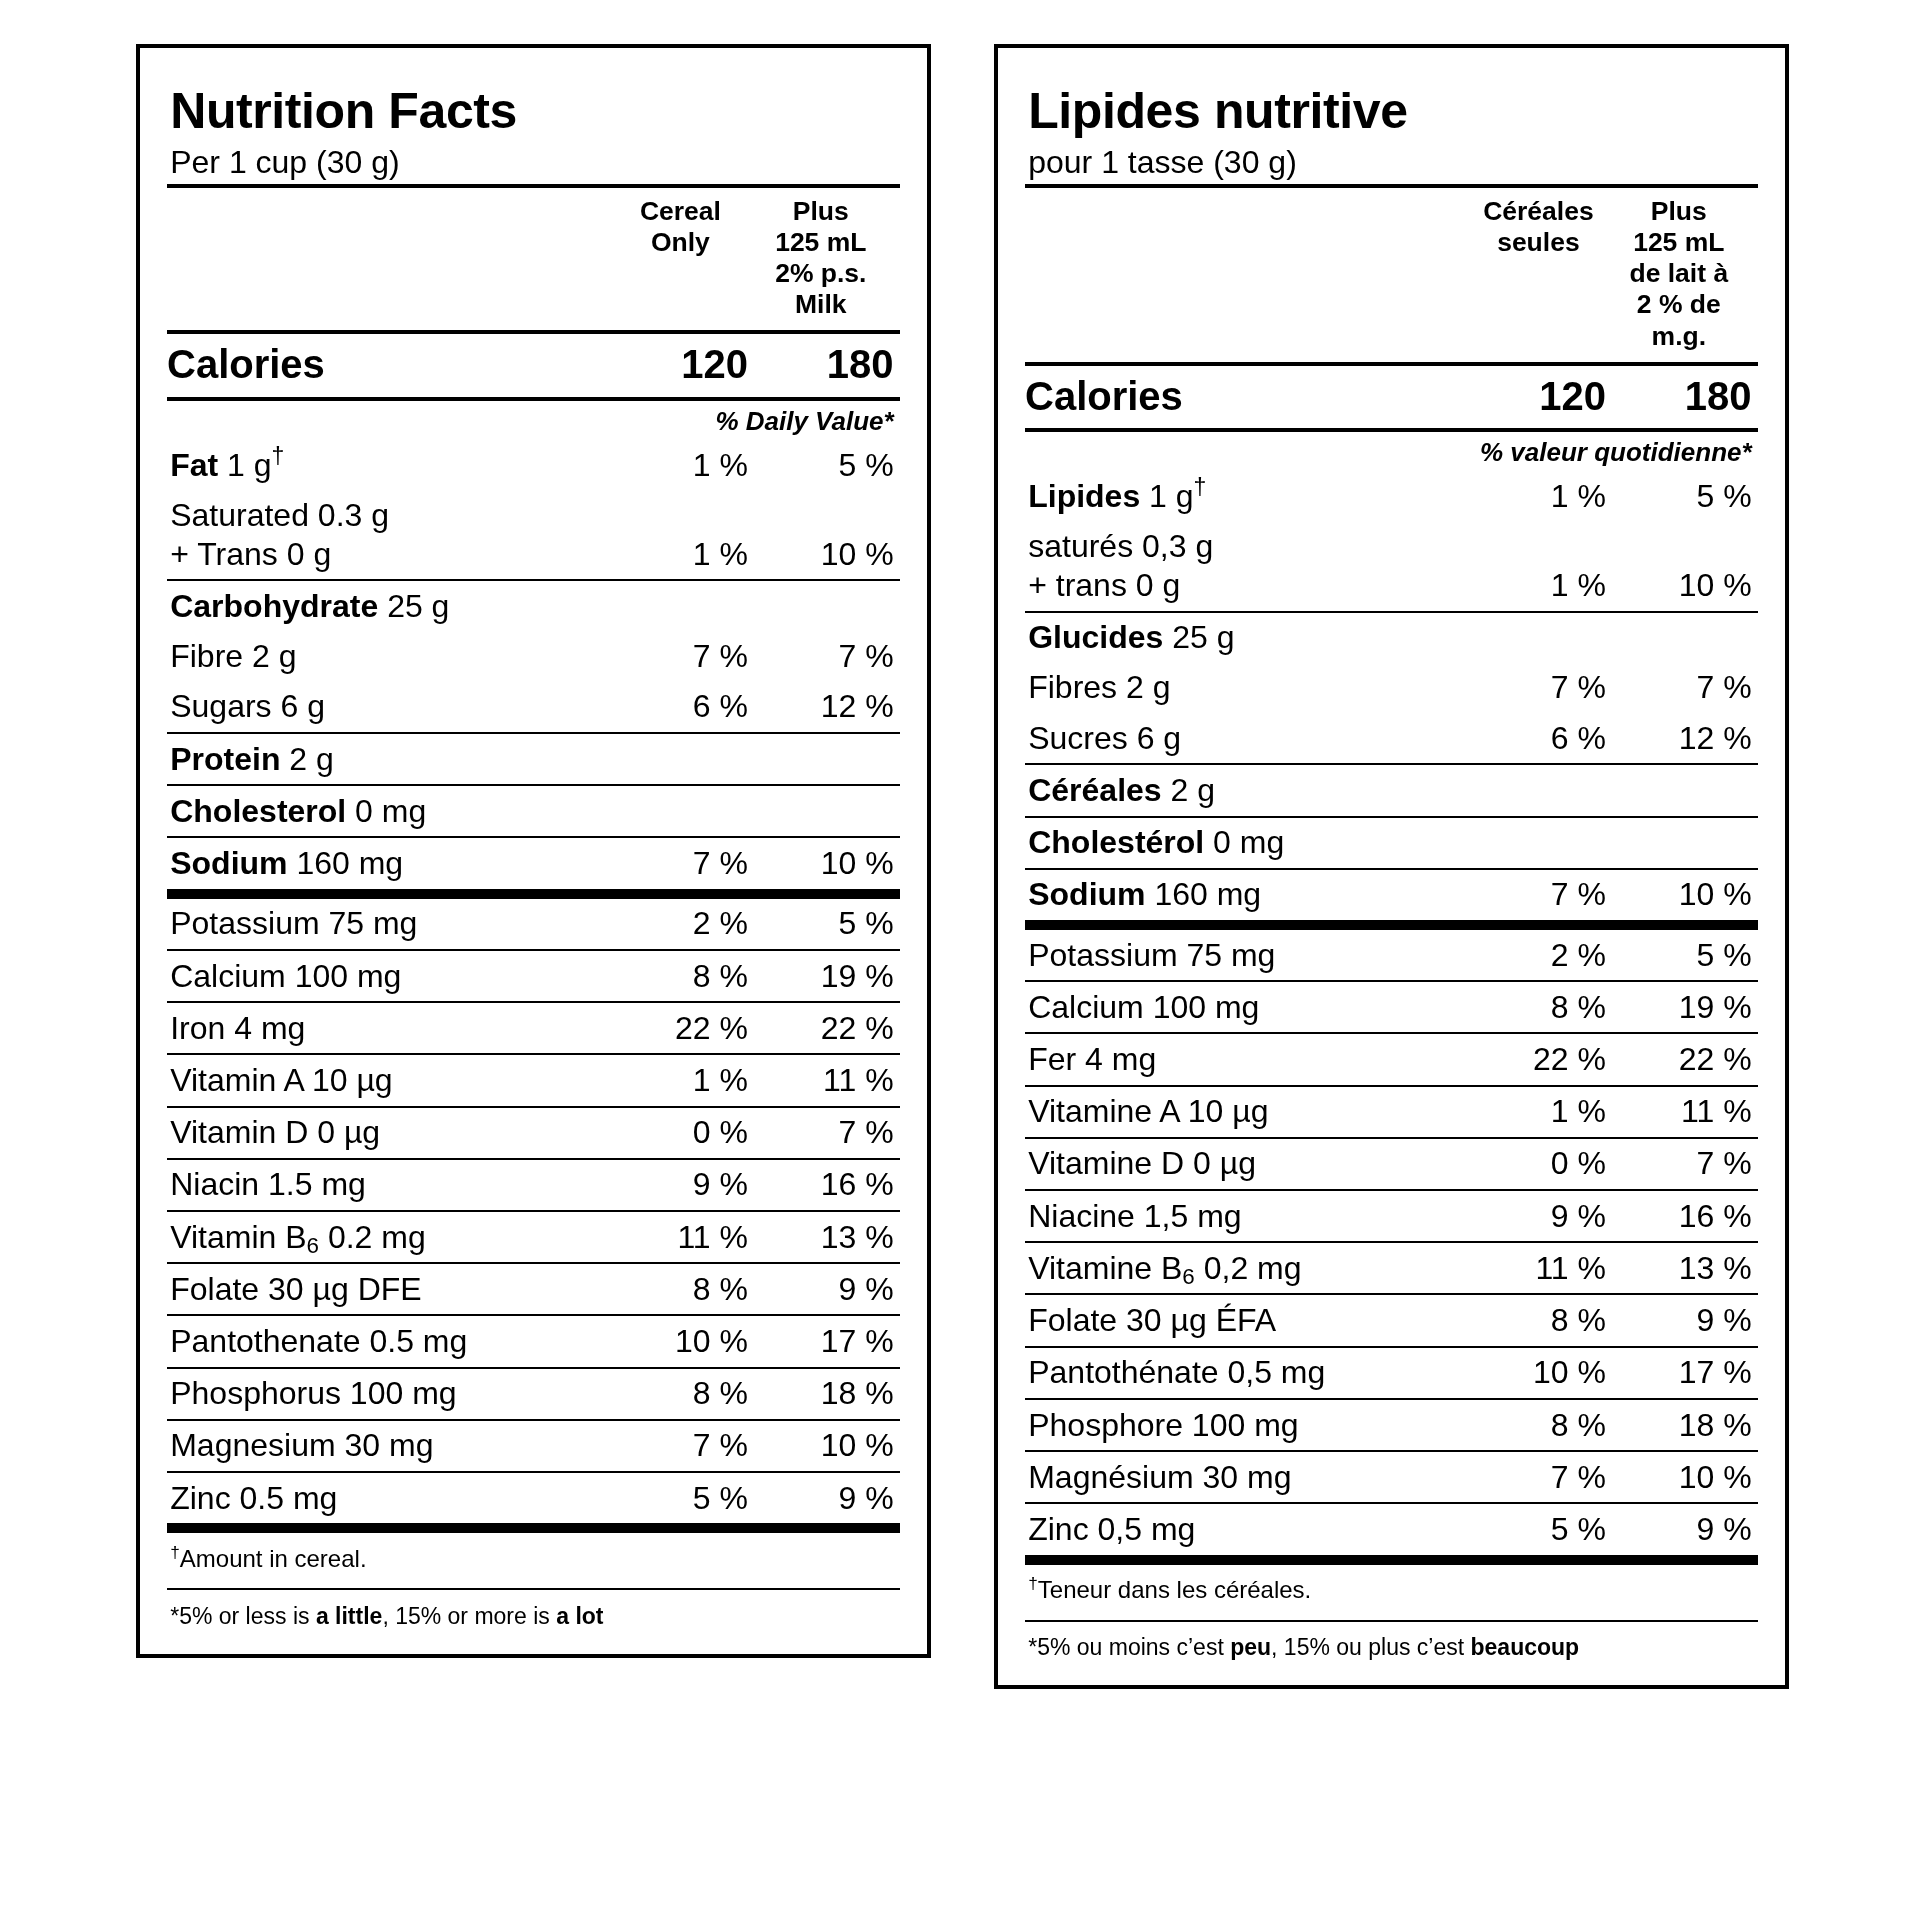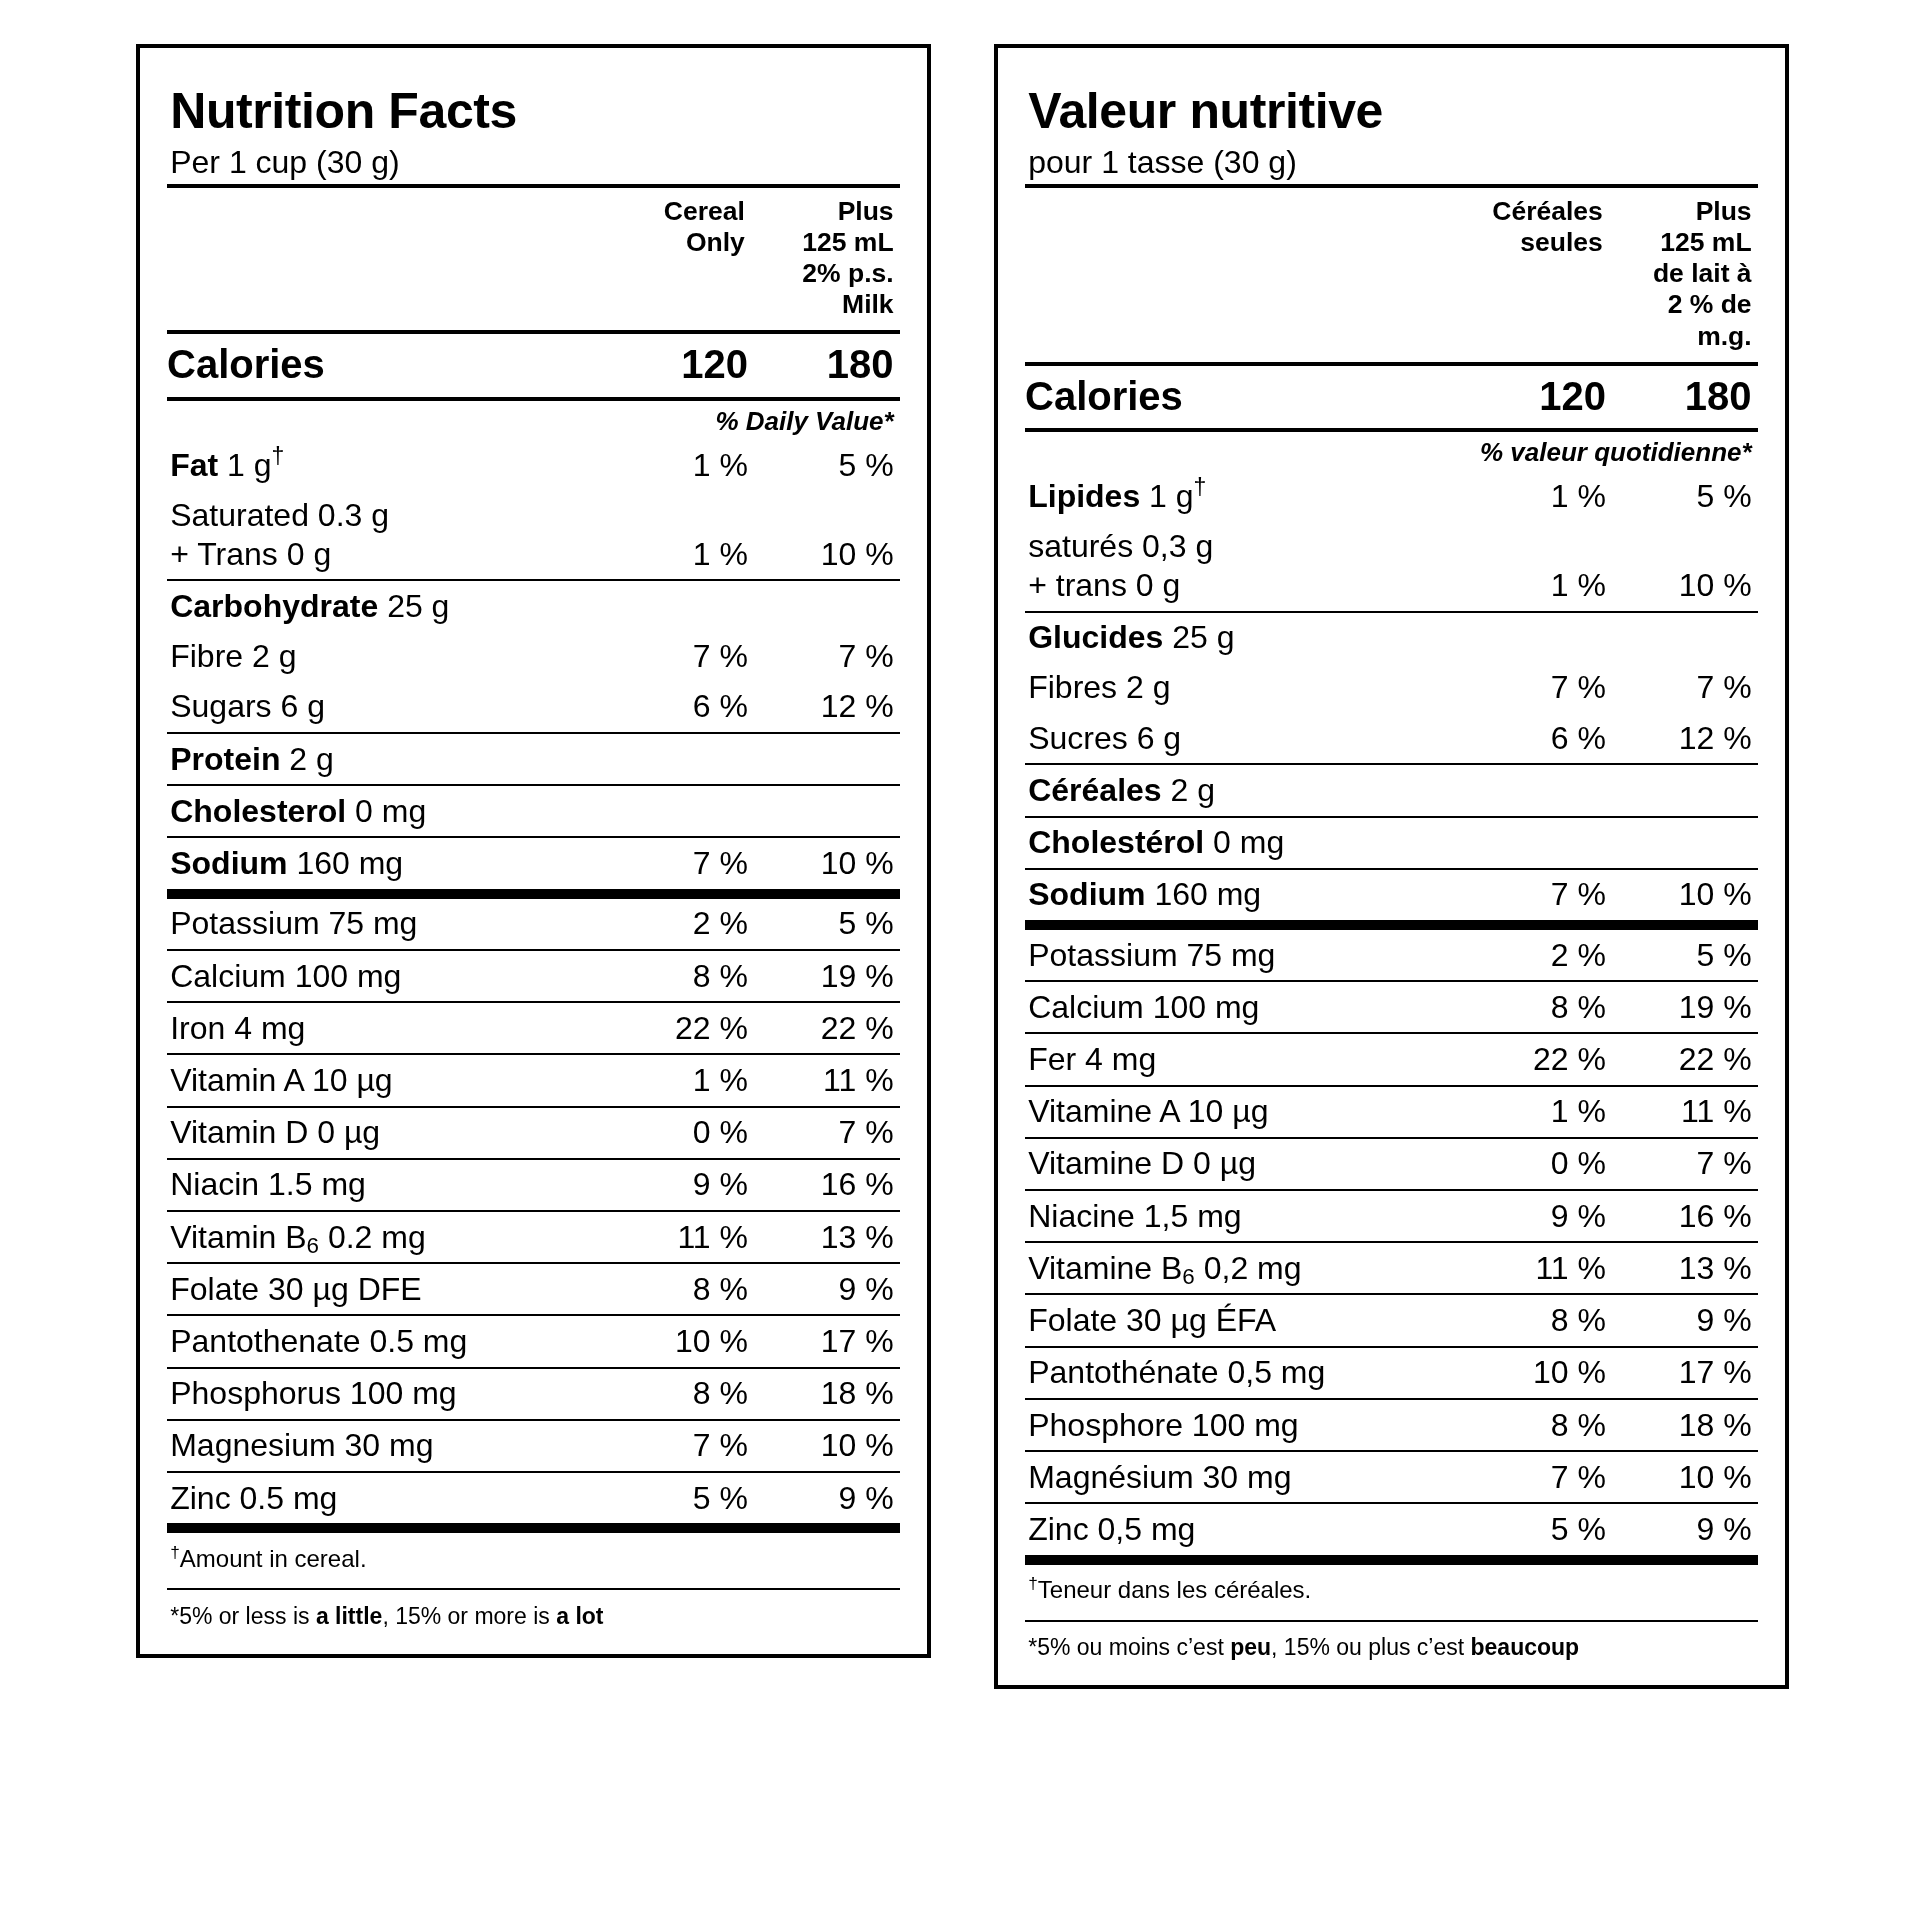--- a/index.html
+++ b/index.html
@@ -57,21 +57,21 @@
     vertical-align: bottom;
     padding: 0;
   }
   .col-name { width: auto; }
   .col-a { width: 132px; }
   .col-b { width: 152px; }
 
   .hdr-cell {
     font-size: 26.5px;
     font-weight: bold;
-    text-align: right;
+    text-align: center;
     line-height: 1.18;
     padding: 8px 3.2px 9.6px 0 !important;
     vertical-align: top !important;
   }
   .hdr-cell-b { padding-right: 6.4px !important; }
 
   .cal-row td {
     padding: 8px 0 9.6px 0 !important;
   }
   .cal-label {
@@ -341,21 +341,21 @@
     </table>
 
     <div class="footnote"><sup>†</sup><span>Amount in cereal.</span></div>
     <div class="rule-thin"></div>
     <div class="footnote-2">
       <span>*5% or less is </span><span class="bold">a little</span><span>, 15% or more is </span><span class="bold">a lot</span>
     </div>
   </div>
 
   <div class="panel">
-    <div class="title">Valeur nutritive</div>
+    <div class="title">Lipides nutritive</div>
     <div class="serving">pour 1 tasse (30 g)</div>
     <div class="rule-med"></div>
 
     <table class="nf">
       <colgroup>
           <col class="col-name">
           <col class="col-a">
           <col class="col-b">
         </colgroup>
       <tbody>

